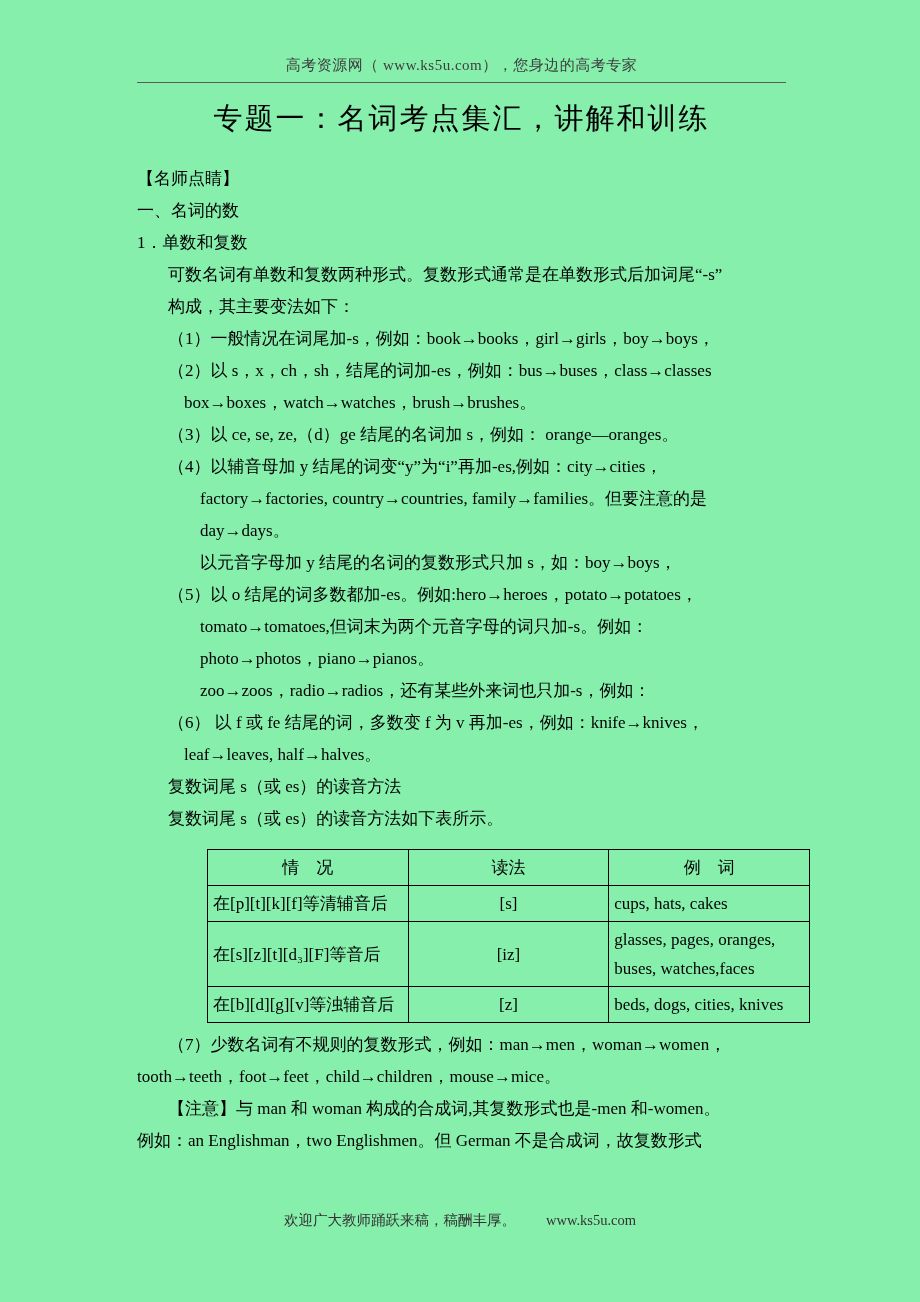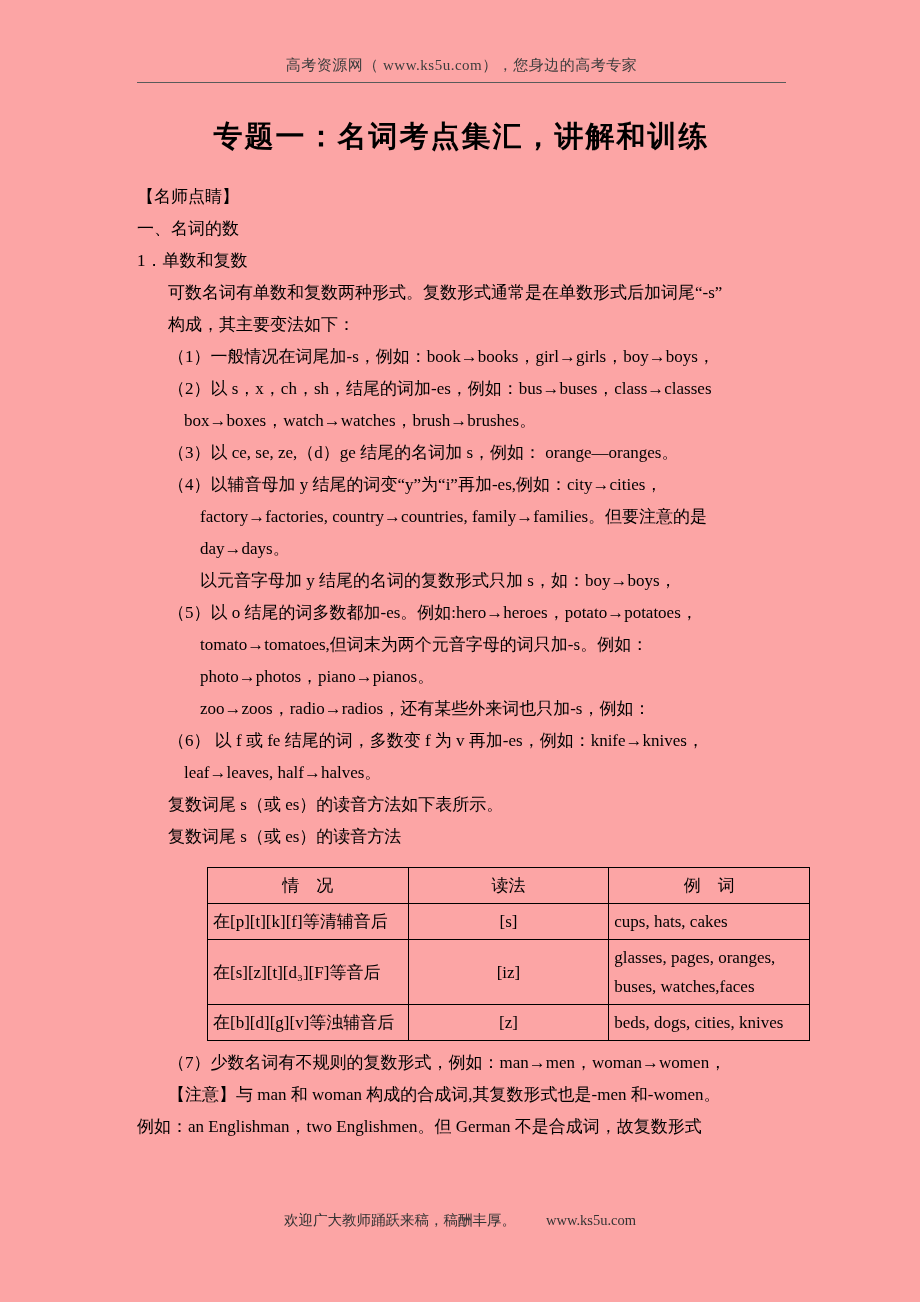--- a/index.html
+++ b/index.html
@@ -1,40 +1,40 @@
 <!DOCTYPE html>
 <html><head>
 <meta charset="utf-8">
 <style>
   html, body { margin: 0; padding: 0; background: #ffffff; }
   .page {
     position: relative;
     width: 920px;
     height: 1302px;
     margin: 0 auto;
-    background: #fca5a5;
+    background: #86efac;
     box-sizing: border-box;
     padding: 56px 134px 0 137px;
     overflow: hidden;
     font-family: "Liberation Serif", "DejaVu Serif", serif;
     color: #000;
   }
   .doc-header-text {
     text-align: center;
     font-size: 15px;
     color: #3d3d3d;
     padding-bottom: 7px;
     border-bottom: 1px solid #5a5a5a;
     letter-spacing: 0.5px;
   }
   .doc-title {
-    margin: 34px 0 24px 0;
+    margin: 16px 0 24px 0;
     text-align: center;
     font-size: 29px;
-    font-weight: bold;
+    font-weight: normal;
     letter-spacing: 2px;
   }
   .doc-body { font-size: 17px; }
   .line { line-height: 32px; white-space: nowrap; }
   .ind-0 { margin-left: 0; }
   .ind-1 { margin-left: 31px; }
   .ind-2 { margin-left: 47px; }
   .ind-3 { margin-left: 63px; }
   .b { font-weight: normal; }
   .pron-table {
@@ -92,22 +92,22 @@
         <div class="line ind-1"><span>（4）以辅音母加</span><span class="b"> y </span><span>结尾的词变</span><span class="b">“y”</span><span>为</span><span class="b">“i”</span><span>再加</span><span class="b">-es,</span><span>例如：</span><span class="b">city→cities，</span></div>
         <div class="line ind-3"><span class="b">factory→factories, country→countries, family→families</span><span>。但要注意的是</span></div>
         <div class="line ind-3"><span class="b">day→days</span><span>。</span></div>
         <div class="line ind-3"><span>以元音字母加</span><span class="b"> y </span><span>结尾的名词的复数形式只加</span><span class="b"> s</span><span>，如：</span><span class="b">boy→boys，</span></div>
         <div class="line ind-1"><span>（5）以</span><span class="b"> o </span><span>结尾的词多数都加</span><span class="b">-es</span><span>。例如:</span><span class="b">hero→heroes，potato→potatoes，</span></div>
         <div class="line ind-3"><span class="b">tomato→tomatoes,</span><span>但词末为两个元音字母的词只加</span><span class="b">-s</span><span>。例如：</span></div>
         <div class="line ind-3"><span class="b">photo→photos，piano→pianos</span><span>。</span></div>
         <div class="line ind-3"><span class="b">zoo→zoos，radio→radios，</span><span>还有某些外来词也只加</span><span class="b">-s</span><span>，例如：</span></div>
         <div class="line ind-1"><span>（6） 以</span><span class="b"> f </span><span>或</span><span class="b"> fe </span><span>结尾的词，多数变</span><span class="b"> f </span><span>为</span><span class="b"> v </span><span>再加</span><span class="b">-es</span><span>，例如：</span><span class="b">knife→knives，</span></div>
         <div class="line ind-2"><span class="b">leaf→leaves, half→halves</span><span>。</span></div>
+        <div class="line ind-1"><span>复数词尾</span><span class="b"> s</span><span>（或</span><span class="b"> es</span><span>）的读音方法</span></div>
         <div class="line ind-1"><span>复数词尾</span><span class="b"> s</span><span>（或</span><span class="b"> es</span><span>）的读音方法如下表所示。</span></div>
-        <div class="line ind-1"><span>复数词尾</span><span class="b"> s</span><span>（或</span><span class="b"> es</span><span>）的读音方法</span></div>
       </div>
 
     <table class="pron-table">
       <thead id="pron-thead">
           <tr>
             <th class="c0"><span>情　况</span></th>
             <th class="c1"><span>读法</span></th>
             <th class="c2"><span>例　词</span></th>
           </tr>
         </thead>
@@ -126,20 +126,21 @@
           <tr>
             <td class="c0"><span>在</span><span class="b">[b][d][g][v]</span><span>等浊辅音后</span></td>
             <td class="c1"><span class="b">[z]</span></td>
             <td class="c2"><span class="b">beds, dogs, cities, knives</span></td>
           </tr>
         </tbody>
     </table>
 
     <div id="lines-after">
         <div class="line ind-1"><span>（7）少数名词有不规则的复数形式，例如：</span><span class="b">man→men，woman→women，</span></div>
+        <div class="line ind-0"><span class="b">tooth→teeth，foot→feet，child→children，mouse→mice</span><span>。</span></div>
         <div class="line ind-1"><span>【注意】与</span><span class="b"> man </span><span>和</span><span class="b"> woman </span><span>构成的合成词,其复数形式也是</span><span class="b">-men </span><span>和</span><span class="b">-women</span><span>。</span></div>
         <div class="line ind-0"><span>例如：</span><span class="b">an Englishman，two Englishmen</span><span>。但</span><span class="b"> German </span><span>不是合成词，故复数形式</span></div>
       </div>
 
   </div>
 
   <div class="doc-footer">
     <span>欢迎广大教师踊跃来稿，稿酬丰厚。</span><span class="site">www.ks5u.com</span>
   </div>
 

